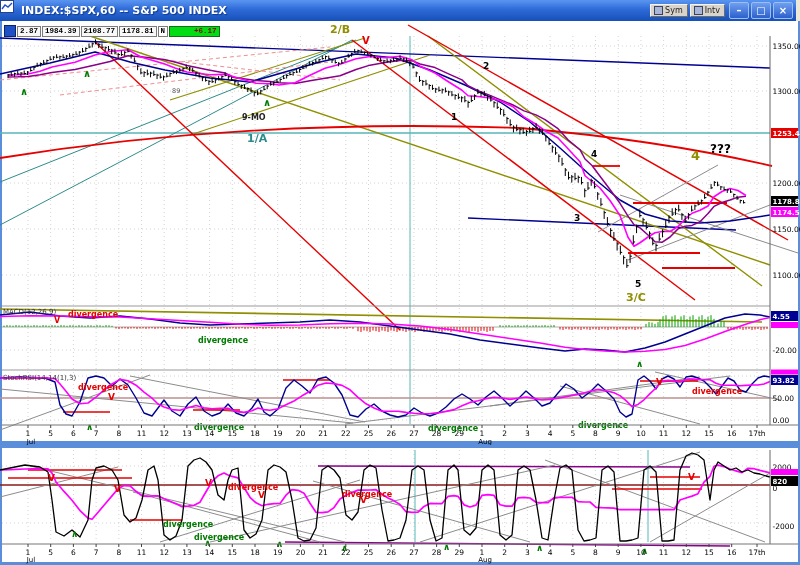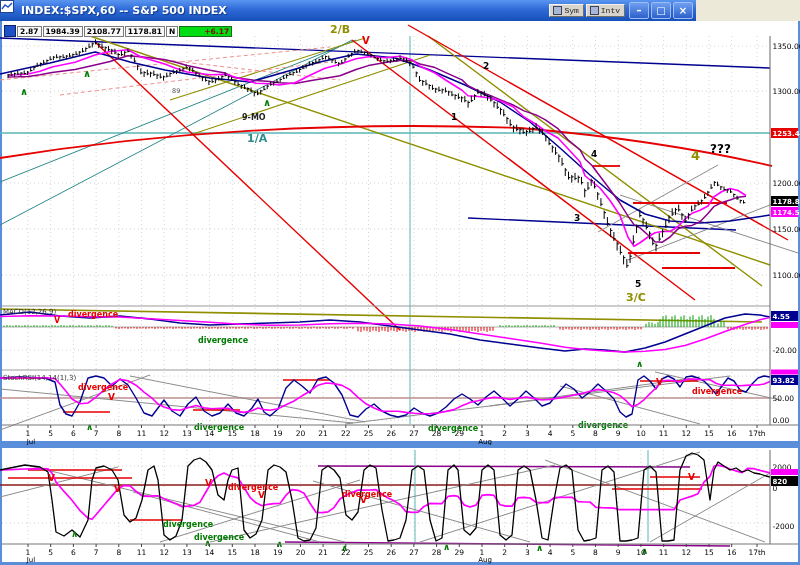--- a/index.html
+++ b/index.html
@@ -3,33 +3,33 @@
 <meta charset="utf-8">
 <style>
   html,body{margin:0;padding:0;background:#ece9d8;}
   #screen{position:relative;width:800px;height:565px;overflow:hidden;background:#ece9d8;font-family:"DejaVu Sans",sans-serif;}
   .win{position:absolute;left:0;width:800px;}
   #w1{top:0;height:445px;}
   #w2{top:445px;height:120px;text-align:center;}
   svg{position:absolute;left:0;top:0;display:block;}
   #svg-w1{width:800px;height:445px;}
   #svg-w2{width:800px;height:120px;}
-  .titlebar{position:absolute;left:0;top:0;width:696px;height:21px;z-index:5;display:flex;align-items:center;
+  .titlebar{position:absolute;left:0;top:0;width:796px;height:21px;z-index:5;display:flex;align-items:center;
     background:linear-gradient(180deg,#5a96f0 0%,#2e6ad8 45%,#1650b8 100%);box-sizing:border-box;padding:0 3px;}
   .title-text{color:#fff;font-weight:bold;font-size:11px;margin-left:4px;flex:0 1 auto;white-space:nowrap;
     text-shadow:1px 1px 1px #123a8a;}
   .tb-spacer{flex:1;}
   .app-icon{width:14px;height:13px;display:inline-block;}
   .tb-btn{display:inline-flex;align-items:center;gap:2px;background:#d8d4cc;color:#222;font-size:8px;
-    border:1px solid;border-color:#f4f2ee #6f6d68 #6f6d68 #f4f2ee;padding:1px 4px 1px 3px;margin-right:2px;cursor:default;font-family:Liberation Mono, monospace;}
+    border:1px solid;border-color:#f4f2ee #6f6d68 #6f6d68 #f4f2ee;padding:1px 4px 1px 3px;margin-right:2px;cursor:default;}
   .tb-ico{display:inline-block;width:7px;height:7px;background:#aab6d8;border:1px solid #39425e;}
   .win-btn{display:inline-flex;align-items:center;justify-content:center;width:18px;height:15px;margin-left:2px;
     color:#fff;font-size:10px;font-weight:bold;border:1px solid #9dbdf3;border-radius:2px;
     background:linear-gradient(180deg,#6f9ff0,#2c61cc);}
-  #quote-row{position:absolute;left:4px;top:25px;z-index:6;display:flex;align-items:center;gap:0;}
+  #quote-row{position:absolute;left:4px;top:25px;z-index:6;display:flex;align-items:center;gap:0;font-family:Liberation Mono, monospace;}
   .qblue{width:10px;height:10px;background:#1e50c8;border:1px solid #0a246a;margin-right:1px;}
   .qchip{font-size:7.5px;font-weight:bold;color:#000;background:#f8f8f8;border:1px solid #7c7c7c;
     padding:0 2px;height:9px;line-height:9px;margin-right:1px;white-space:nowrap;}
   .qchip.plain{background:#fff;}
   .qchip.net{background:#00dd12;color:#8b0000;border-color:#1a6a1a;padding-left:24px;}
 </style>
 </head>
 <body>
 
 <div id="screen">

